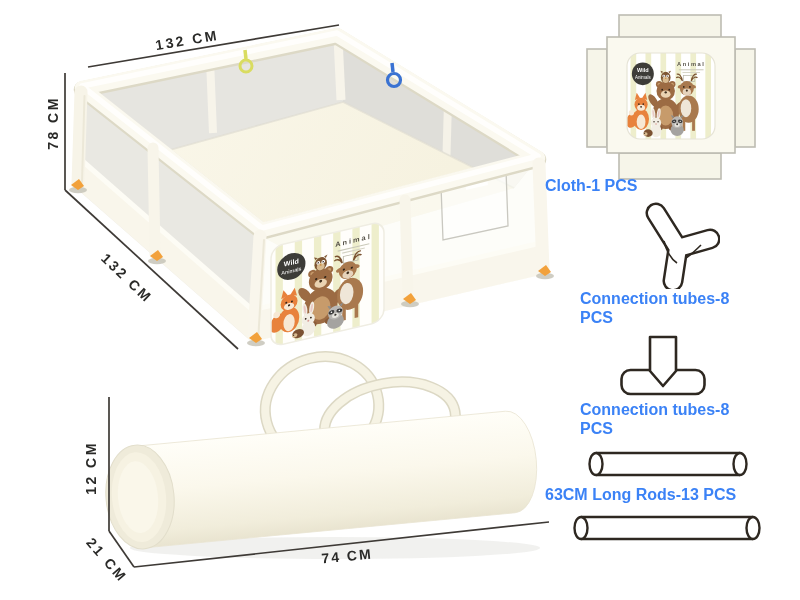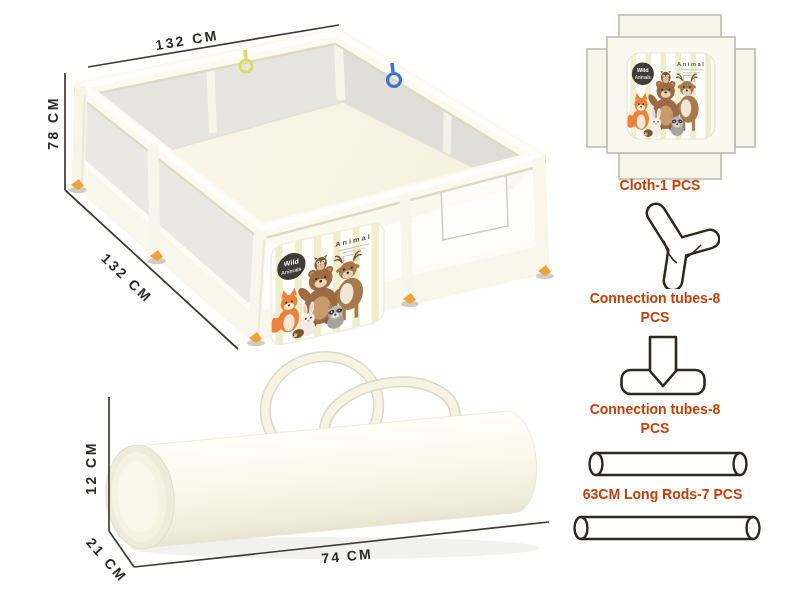--- a/index.html
+++ b/index.html
@@ -1,22 +1,22 @@
 <!DOCTYPE html>
 <html><head>
 <meta charset="utf-8">
 <style>
   html,body{margin:0;padding:0;background:#fff;}
   #stage{position:relative;width:800px;height:600px;background:#fff;overflow:hidden;
          font-family:"Liberation Sans",sans-serif;}
   #scene{position:absolute;left:0;top:0;}
   .dim{position:absolute;font-weight:700;font-size:14px;letter-spacing:2.5px;color:#2a2a28;
        white-space:nowrap;transform-origin:center;}
-  .part-label{position:absolute;font-weight:800;font-size:14px;line-height:19px;color:#c2410c;
-       text-align:center;letter-spacing:0px;}
+  .part-label{position:absolute;font-weight:800;font-size:16px;line-height:19px;color:#3b82f6;
+       text-align:left;letter-spacing:0px;}
   .nowrap{white-space:nowrap;}
   .part-icon{position:absolute;}
 </style>
 </head>
 <body>
 
 <div id="stage">
 
 <svg id="scene" width="800" height="600" viewBox="0 0 800 600">
   <defs>
@@ -293,21 +293,21 @@
   <rect x="3.5" y="36" width="83" height="24" rx="9" fill="#FFFFFF" stroke="#2E2821" stroke-width="2.6"></rect>
   <polygon points="32,3 58,3 58,37 45,52 32,37" fill="#FFFFFF" stroke="#2E2821" stroke-width="2.6" stroke-linejoin="round"></polygon>
 </svg>
 <div class="part-label" style="left:580px;top:400px;width:150px;">Connection tubes-8 PCS</div>
 
 <svg class="part-icon" style="left:583px;top:450px;" width="170" height="28" viewBox="0 0 170 28">
   <path d="M13,3 H157 M13,25 H157" stroke="#2E2821" stroke-width="2.4" fill="none"></path>
   <ellipse cx="157" cy="14" rx="6.5" ry="11" fill="#FFFFFF" stroke="#2E2821" stroke-width="2.4"></ellipse>
   <ellipse cx="13" cy="14" rx="6.5" ry="11" fill="#FFFFFF" stroke="#2E2821" stroke-width="2.4"></ellipse>
 </svg>
-<div class="part-label nowrap" style="left:545px;top:485px;width:235px;">63CM Long Rods-7 PCS</div>
+<div class="part-label nowrap" style="left:545px;top:485px;width:235px;">63CM Long Rods-13 PCS</div>
 
 <svg class="part-icon" style="left:568px;top:514px;" width="198" height="28" viewBox="0 0 198 28">
   <path d="M13,3 H185 M13,25 H185" stroke="#2E2821" stroke-width="2.4" fill="none"></path>
   <ellipse cx="185" cy="14" rx="6.5" ry="11" fill="#FFFFFF" stroke="#2E2821" stroke-width="2.4"></ellipse>
   <ellipse cx="13" cy="14" rx="6.5" ry="11" fill="#FFFFFF" stroke="#2E2821" stroke-width="2.4"></ellipse>
 </svg>
 
 </div>
 
 </body></html>

